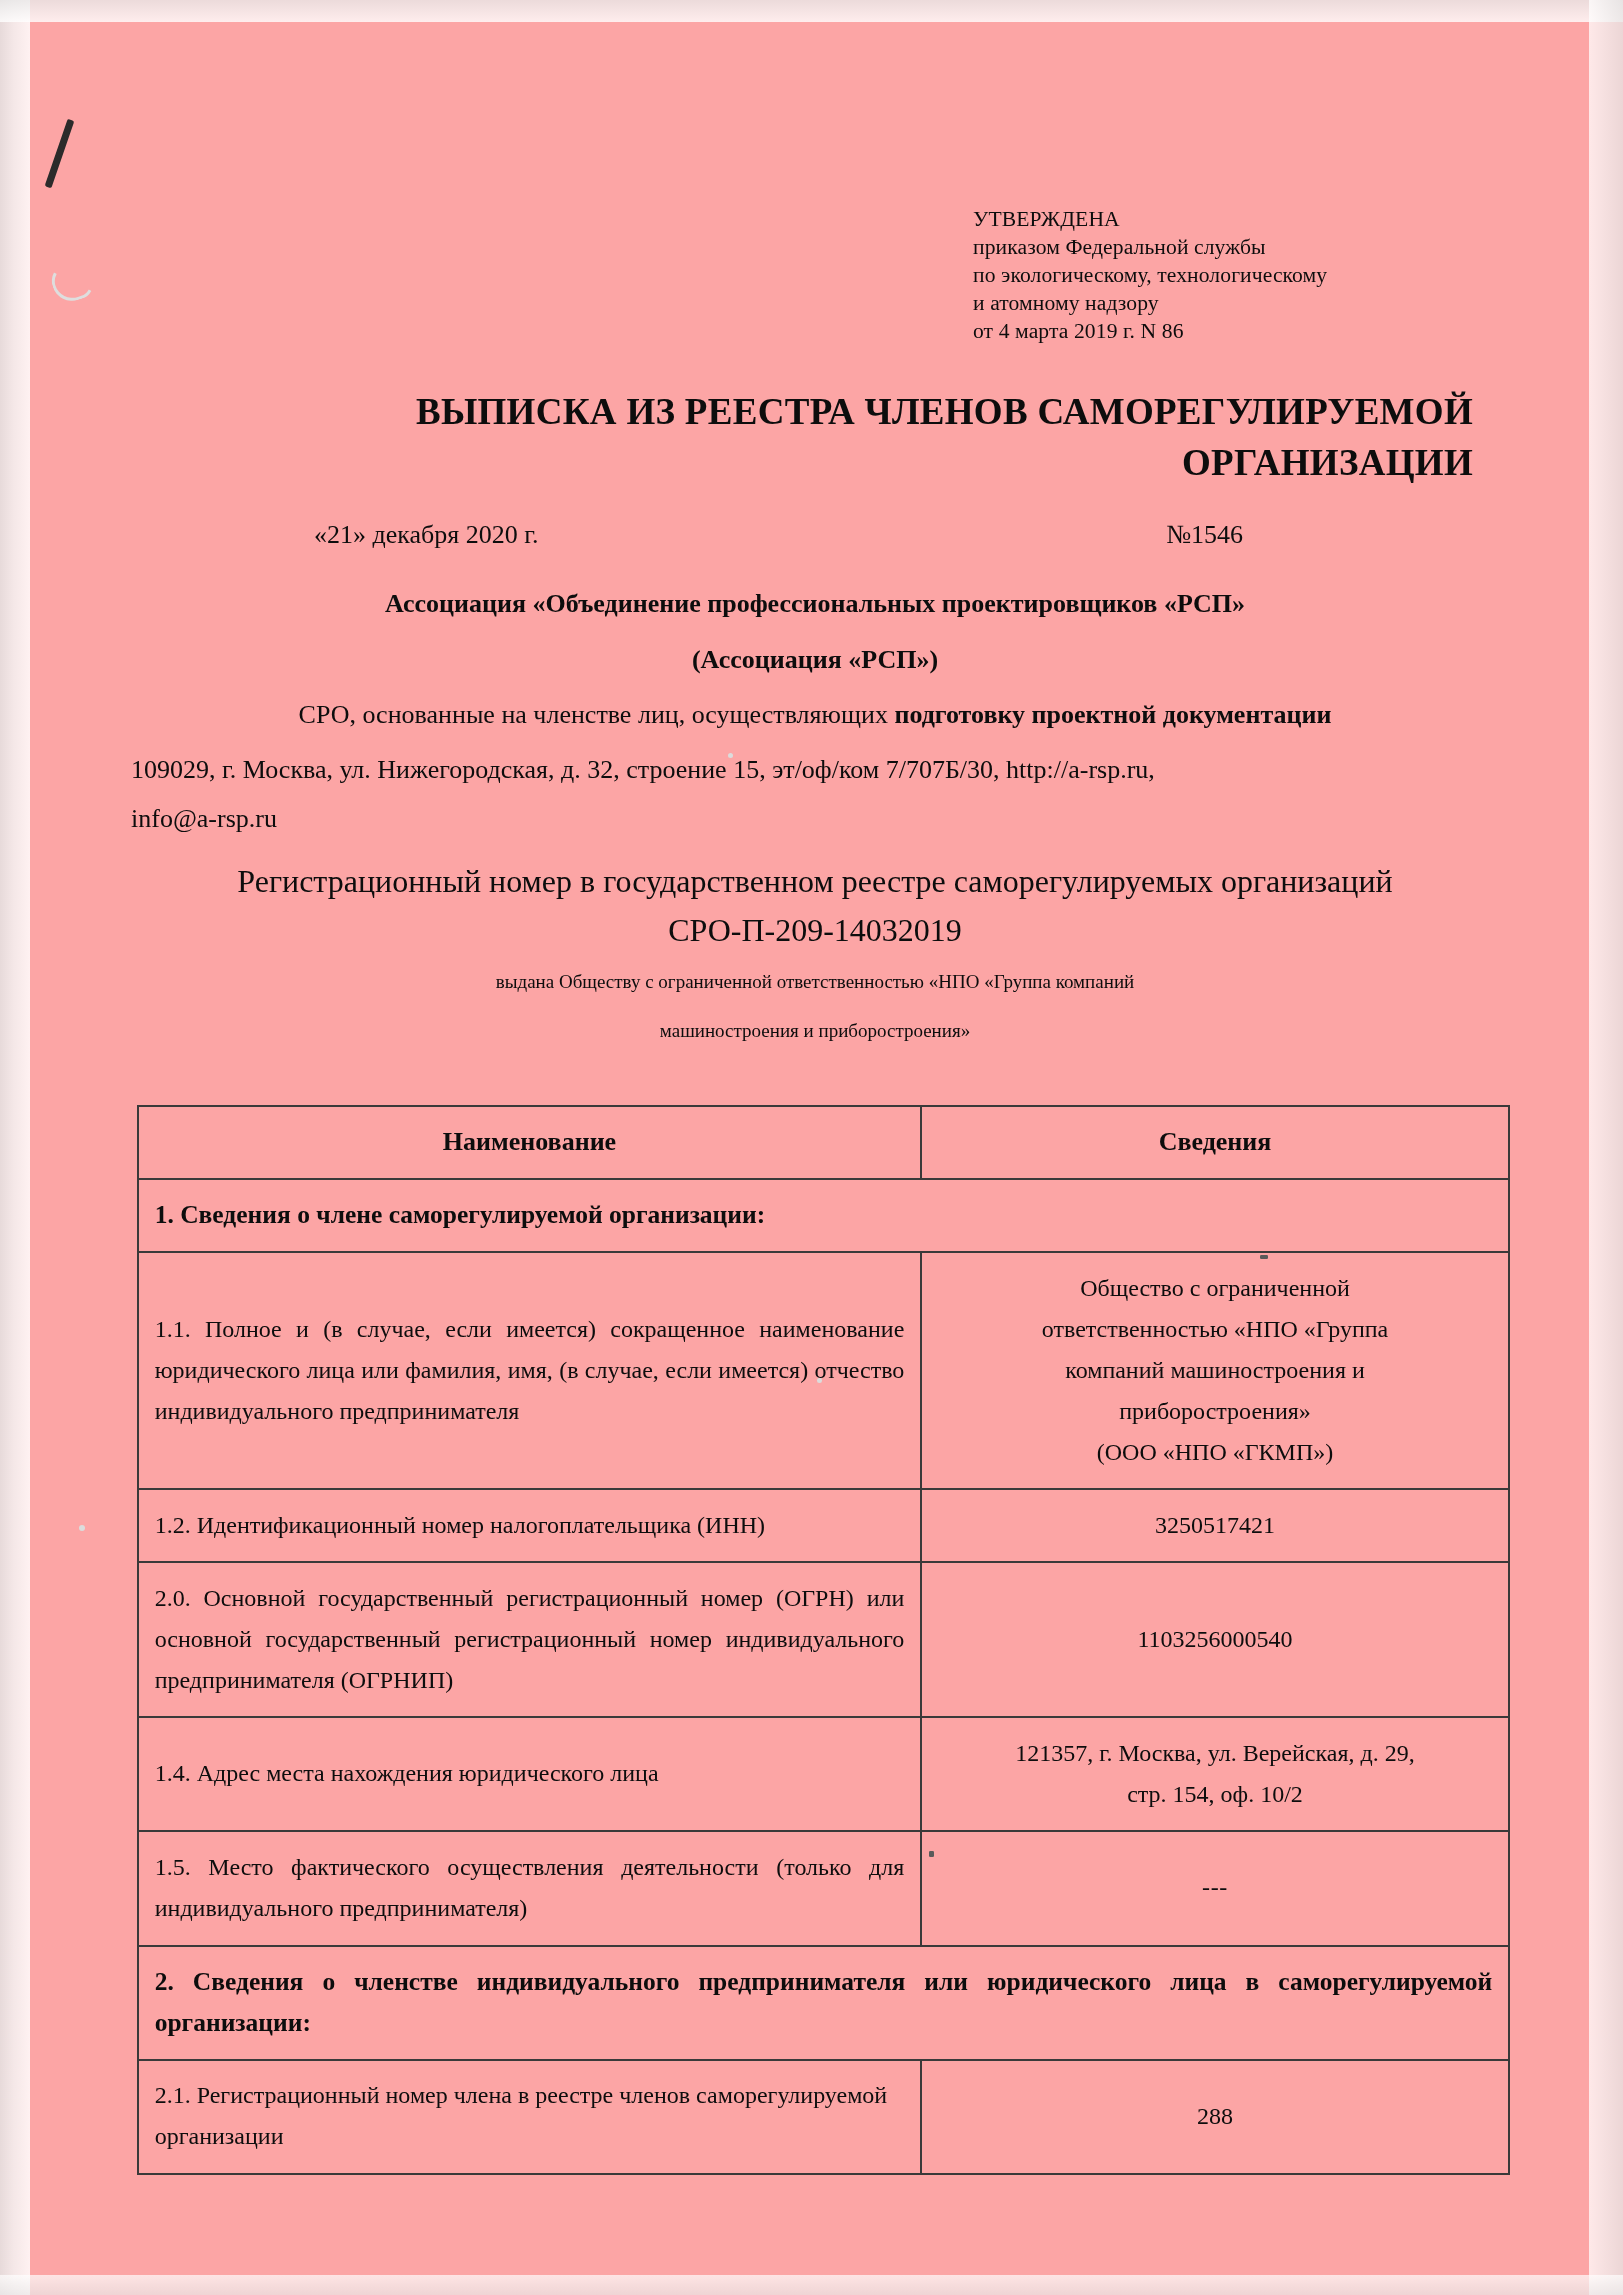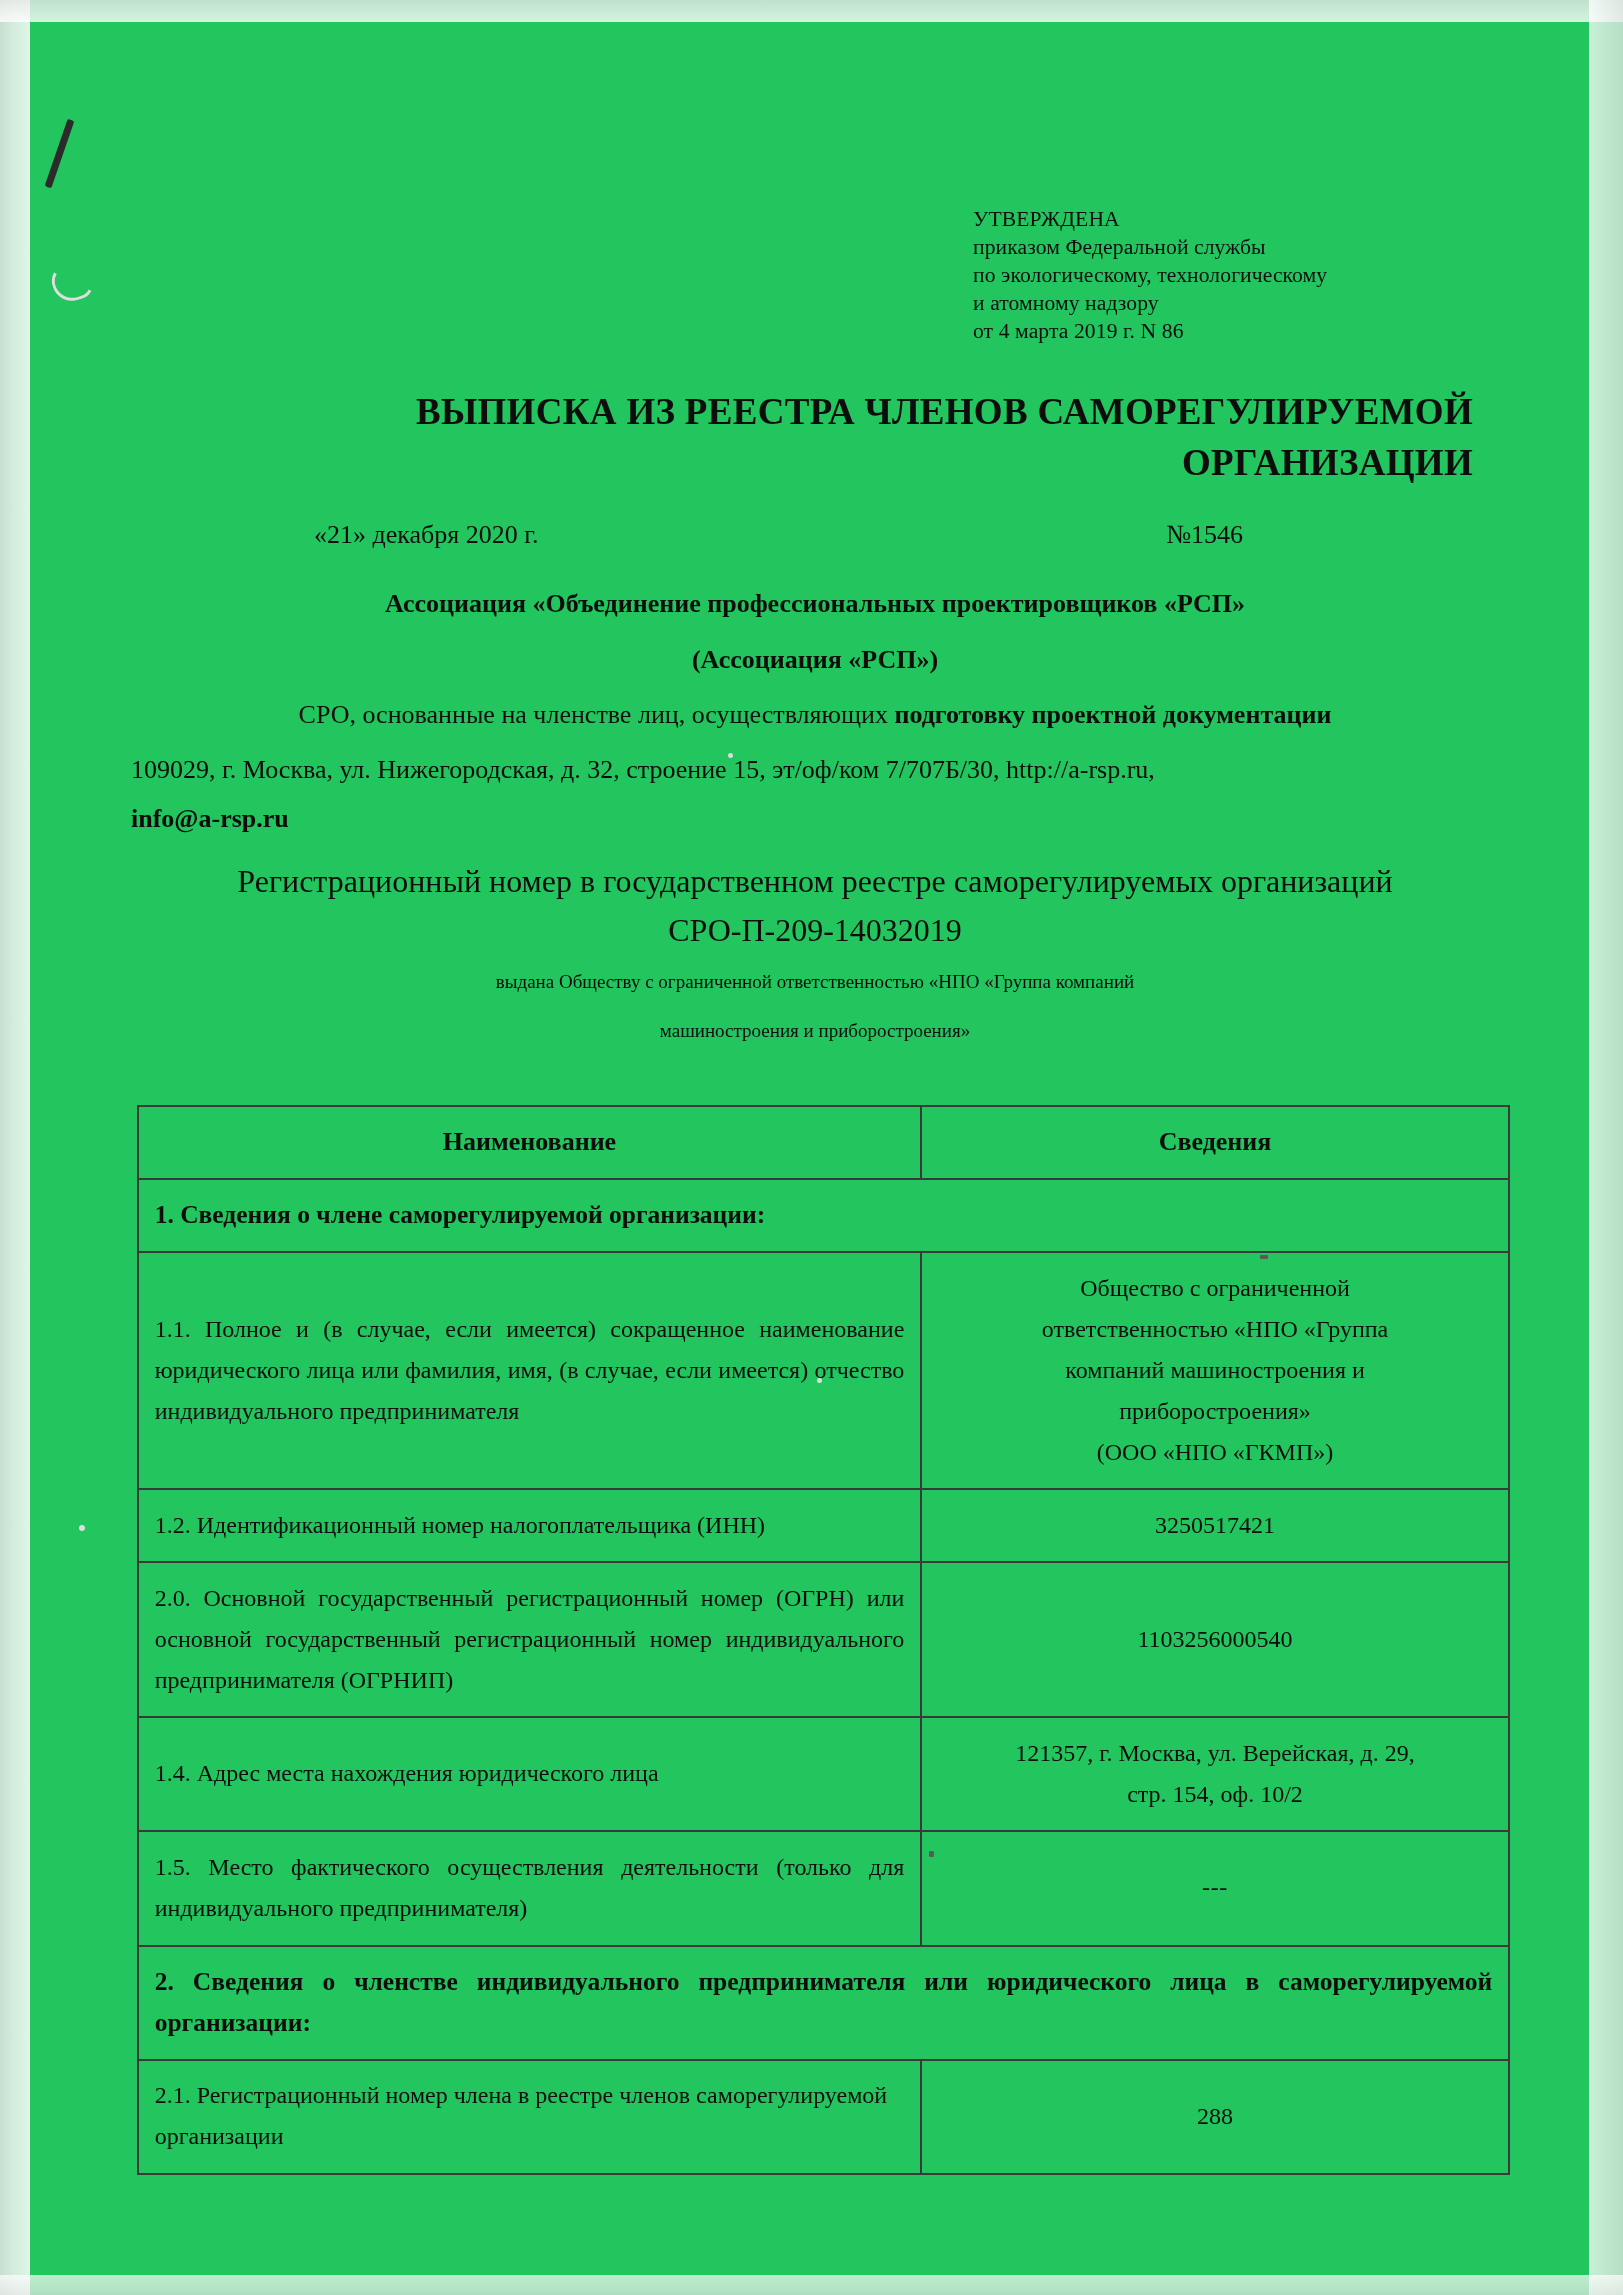--- a/index.html
+++ b/index.html
@@ -4,21 +4,21 @@
 <style>
   html, body {
     margin: 0;
     padding: 0;
     background: #ffffff;
   }
   .page {
     position: relative;
     width: 1623px;
     height: 2295px;
-    background: #22c55e;
+    background: #fca5a5;
     font-family: "Liberation Serif", "DejaVu Serif", serif;
     color: #0d0d0d;
     overflow: hidden;
   }
 
   
   .scan-edge-left {
     position: absolute;
     left: 0; top: 0;
     width: 30px; height: 2295px;
@@ -132,21 +132,21 @@
   }
   .sro-line b { font-weight: bold; }
 
   .addr-line {
     position: absolute;
     left: 131px;
     width: 1368px;
     font-size: 26px;
   }
   .addr-line.a1 { top: 755px; }
-  .addr-line.a2 { top: 804px; font-weight: bold; }
+  .addr-line.a2 { top: 804px; }
 
   .reg-line {
     position: absolute;
     left: 131px;
     width: 1368px;
     text-align: center;
     font-size: 32px;
   }
   .reg-line.r1 { top: 863px; }
   .reg-line.r2 { top: 912px; }

